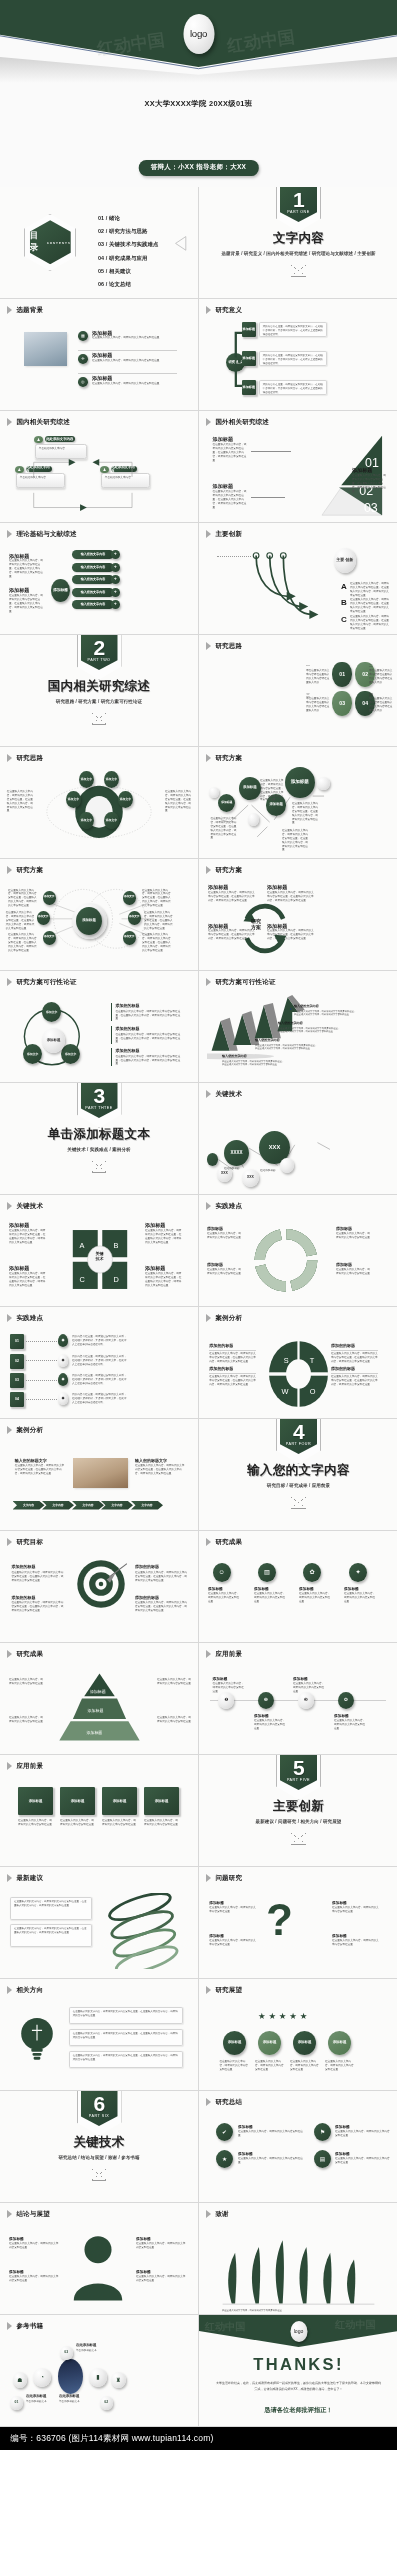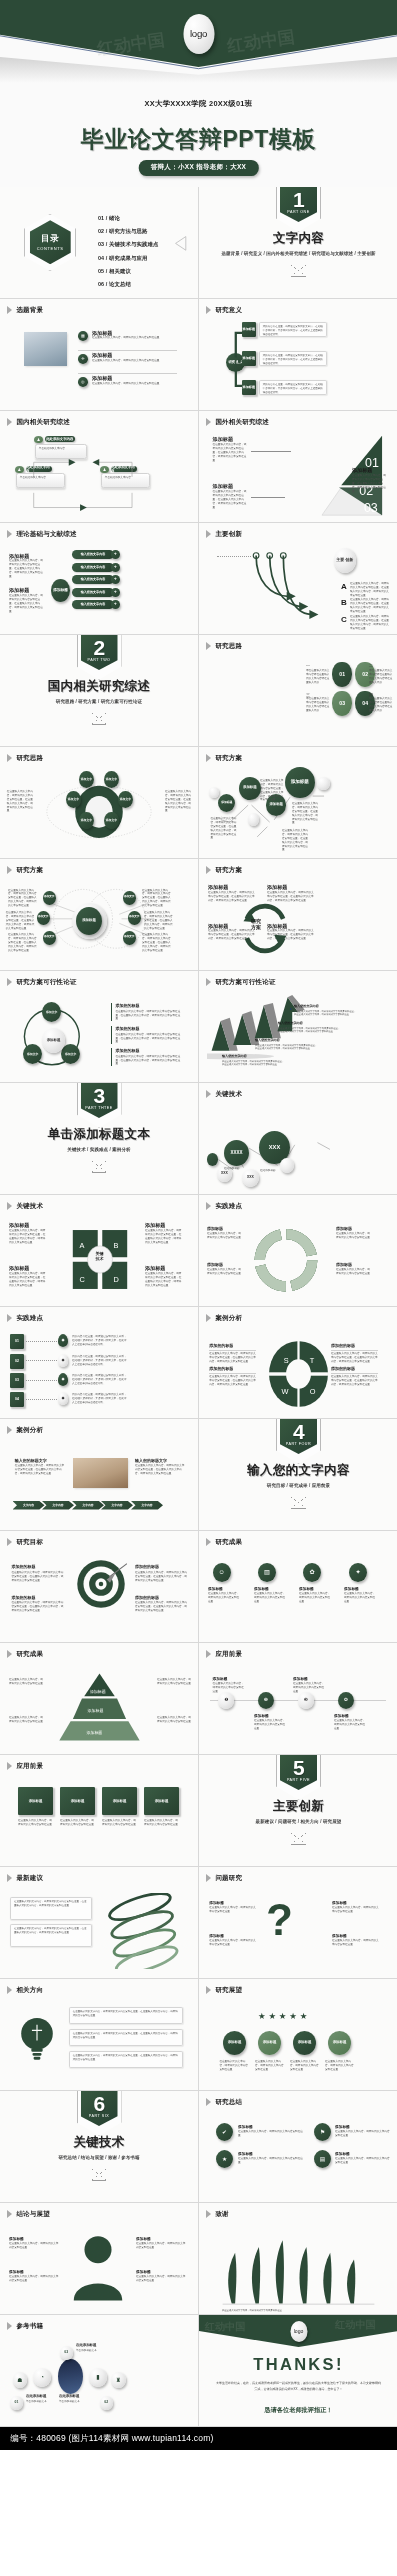--- a/index.html
+++ b/index.html
@@ -187,23 +187,24 @@
     border: 0.6px solid #c0c0c0;
     clip-path: polygon(50% 0, 100% 26%, 100% 74%, 50% 100%, 0 74%, 0 26%);
     background: #fdfdfd;
   }
   .hex-inner {
     position: absolute; left: 5.7px; top: 6.2px;
     width: 41px; height: 44px;
     background: linear-gradient(140deg,#3a5c44 0%, #27402f 100%);
     clip-path: polygon(50% 0, 100% 26%, 100% 74%, 50% 100%, 0 74%, 0 26%);
     color: #fff;
-    display: flex; flex-direction: column;
+    display: flex; 
     align-items: center; justify-content: center;
     box-shadow: 2.3px 2.8px 4px rgba(0,0,0,0.3);
+    font-family: Liberation Mono, monospace;
   }
   .hex-cn { font-size: 8.5px; font-weight: bold; letter-spacing: 0.6px; }
   .hex-en { font-size: 4px; letter-spacing: 0.6px; margin-top: 1.1px; }
   .toc-list {
     position: absolute; left: 98px; top: 28px;
   }
   .toc-item {
     font-size: 5.4px; font-weight: bold; color: #1e1e1e;
     margin-bottom: 6.2px; letter-spacing: 0.1px;
   }
@@ -338,21 +339,20 @@
 <div class="cover">
   <div class="cover-green"></div>
   <div class="cover-shadow"></div>
   <svg class="cover-blue-edge" viewBox="0 0 700 70">
     <polyline points="0,10 350,68 700,10" fill="none" stroke="#1e3a6b" stroke-width="1.2"></polyline>
   </svg>
   <div class="wmk" style="left:97px; top:33px; transform:rotate(-8deg);">红动中国</div>
   <div class="wmk" style="left:227px; top:29.5px; transform:rotate(-8deg);">红动中国</div>
   <div class="cover-logo">logo</div>
   <div class="cover-school">XX大学XXXX学院  20XX级01班</div>
-  <div class="cover-title">毕业论文答辩PPT模板</div>
   <div class="cover-pill">答辩人：小XX  指导老师：大XX</div>
 </div>
 
 <div class="grid">
 
   <div class="slide">
     <div class="toc-hex-wrap">
       <div class="hex-outline"></div>
       <div class="hex-inner">
         <div class="hex-cn">目录</div>
@@ -1166,15 +1166,15 @@
       <div class="thx-logo">logo</div>
       <div class="thx-title">THANKS!</div>
       <div class="thx-body">大学生活即将结束，在此，我要感谢所有老师和一起成长的学生，是你们在我的大学生涯给予了极大的帮助。本论文能够顺利完成，要特别感谢我的导师大XX，感谢您的耐心指导，您辛苦了！</div>
       <div class="thx-sub">恳请各位老师批评指正！</div>
     </div>
   </div>
 
 </div>
 
 <div class="footer">
-  <span>编号：480069 (图片114素材网 www.tupian114.com)</span>
+  <span>编号：636706 (图片114素材网 www.tupian114.com)</span>
 </div>
 
 
 </body></html>

